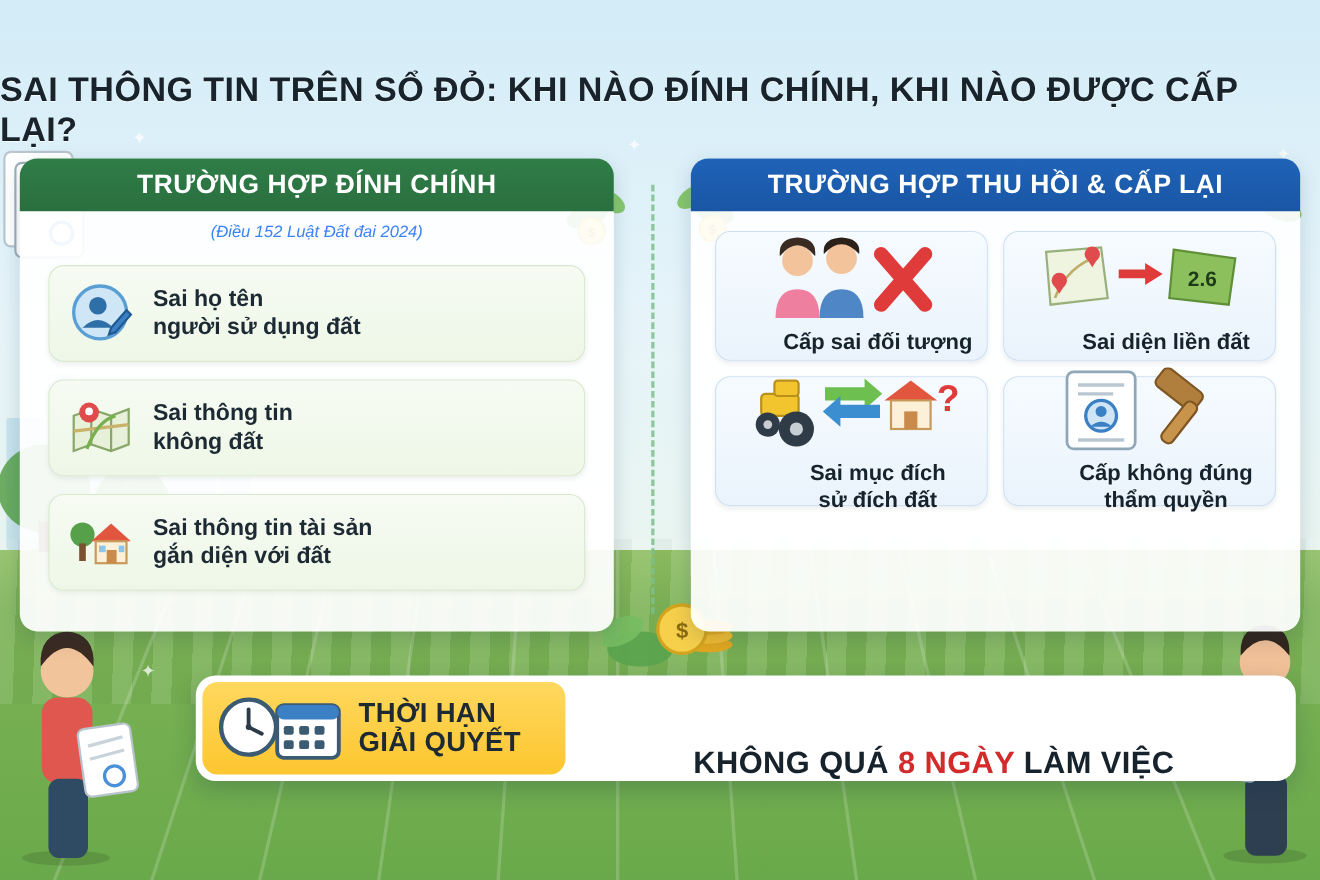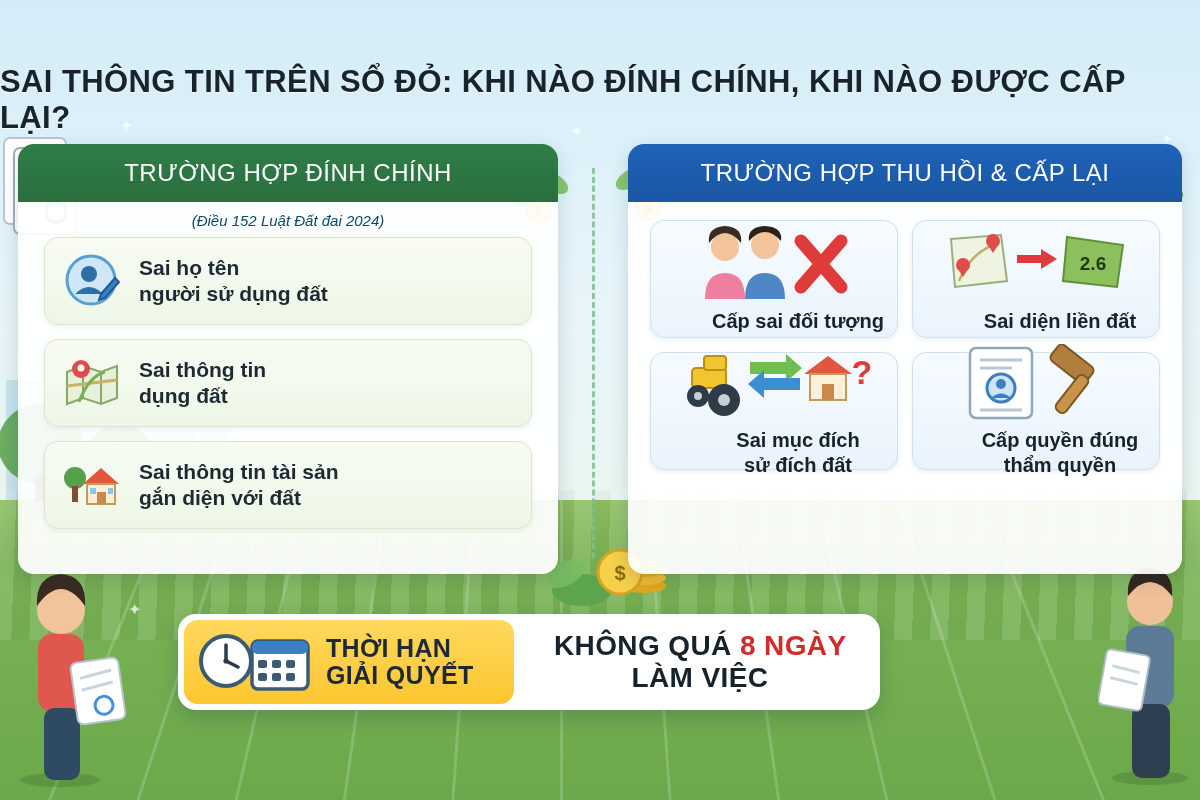--- a/index.html
+++ b/index.html
@@ -49,36 +49,36 @@
   .panel {
     position: absolute;
     background: rgba(255,255,255,0.93);
     border-radius: 16px;
     box-shadow: 0 6px 18px rgba(20,50,70,.16);
   }
   .panel-left  { left: 18px;  top: 144px; width: 540px; height: 430px; }
   .panel-right { left: 628px; top: 144px; width: 554px; height: 430px; }
 
   .panel-header {
-    height: 58px; border-radius: 16px 16px 0 0;
+    height: 48px; border-radius: 16px 16px 0 0;
     display: flex; align-items: center; justify-content: center;
-    color: #fff; font-size: 24px; font-weight: 400; letter-spacing: .5px;
+    color: #fff; font-size: 24px; font-weight: 700; letter-spacing: .5px;
   }
   .hdr-green { background: linear-gradient(#2f7d47, #2a6f3f); }
   .hdr-blue  { background: linear-gradient(#1f63b8, #1a56a4); }
 
   .legal-note {
     text-align: center; font-style: italic; font-size: 15px;
-    color: #0c4a6e; padding: 10px 0 6px;
+    color: #3b82f6; padding: 10px 0 6px;
   }
 
   
   .lcard {
     display: flex; align-items: center; gap: 16px;
-    margin: 2px 26px 14px 26px;
+    margin: 16px 26px 14px 26px;
     background: linear-gradient(#f7fbf3, #eef7e7);
     border: 1px solid #d9e8cd;
     border-radius: 14px;
     padding: 12px 16px;
     min-height: 84px;
     box-shadow: 0 2px 5px rgba(30,60,40,.07);
   }
   .lcard .txt { font-size: 21px; font-weight: 700; color: #1d2a33; line-height: 1.25; }
 
   
@@ -101,24 +101,24 @@
   }
 
   
   .divider {
     position: absolute; left: 592px; top: 168px; width: 0; height: 390px;
     border-left: 3px dashed #7fc08f; opacity: .85;
   }
 
   
   .bottom {
-    position: absolute; left: 178px; top: 614px; width: 702px; height: 96px;
+    position: absolute; left: 178px; top: 614px; width: 1000px; height: 96px;
     background: #fff; border-radius: 18px;
     box-shadow: 0 8px 20px rgba(20,50,70,.22);
-    display: flex; align-items: center;
+    display: flex; align-items: flex-end;
   }
   .deadline-chip {
     margin: 6px; width: 330px; height: 84px;
     background: linear-gradient(#ffd85e, #fcc62f);
     border-radius: 14px;
     display: flex; align-items: center; gap: 12px; padding: 0 12px;
   }
   .deadline-chip .label {
     font-size: 25px; font-weight: 800; color: #1d2a33; line-height: 1.1; letter-spacing: .3px;
   }
@@ -264,21 +264,21 @@
       <path d="M22 14 L22 46" stroke="#8aa66a" stroke-width="2"></path>
       <path d="M40 20 L40 52" stroke="#8aa66a" stroke-width="2"></path>
       <path d="M6 34 L56 28" stroke="#c9b26a" stroke-width="3"></path>
       <path d="M18 50 q10 -26 26 -30" stroke="#79b04f" stroke-width="3" fill="none"></path>
       <path d="M20 8 a9 9 0 1 1 0 18 a9 9 0 1 1 0 -18 z" fill="#e04b4b"></path>
       <path d="M20 26 l-6 -9 h12 z" fill="#e04b4b"></path>
       <circle cx="20" cy="16" r="3.5" fill="#fff"></circle>
     </svg>
     <div class="txt">
       <div>Sai thông tin</div>
-      <div>dụng đất</div>
+      <div>không đất</div>
     </div>
   </div>
 
   <div class="lcard">
     <svg width="62" height="62" viewBox="0 0 62 62">
       <circle cx="14" cy="24" r="11" fill="#57a04a"></circle>
       <rect x="11" y="32" width="6" height="16" fill="#7a5232"></rect>
       <path d="M22 30 L40 14 L58 30 Z" fill="#e2553f"></path>
       <rect x="26" y="30" width="28" height="20" fill="#fdf0d8" stroke="#c89a5a" stroke-width="2"></rect>
       <rect x="36" y="38" width="9" height="12" fill="#c98a4b"></rect>
@@ -369,21 +369,21 @@
           <line x1="34" y1="24" x2="66" y2="24" stroke="#b9c7d2" stroke-width="3"></line>
           <circle cx="55" cy="44" r="14" fill="#cfe4f5" stroke="#3b7fc4" stroke-width="3"></circle>
           <circle cx="55" cy="40" r="5" fill="#3b7fc4"></circle>
           <path d="M45 54 q10 -9 20 0z" fill="#3b7fc4"></path>
           <line x1="34" y1="66" x2="76" y2="66" stroke="#b9c7d2" stroke-width="3"></line>
           <rect x="104" y="10" width="44" height="20" rx="5" fill="#b07f3e" stroke="#7e5623" stroke-width="2" transform="rotate(38 126 20)"></rect>
           <rect x="120" y="28" width="12" height="44" rx="5" fill="#c8934a" stroke="#7e5623" stroke-width="2" transform="rotate(38 126 50)"></rect>
         </svg>
       </div>
       <div class="txt">
-        <div>Cấp quyền đúng</div>
+        <div>Cấp không đúng</div>
         <div>thẩm quyền</div>
       </div>
     </div>
 
   </div>
 </div>
 
 <div class="bottom">
   <div class="deadline-chip">
     <svg width="118" height="62" viewBox="0 0 118 62">

